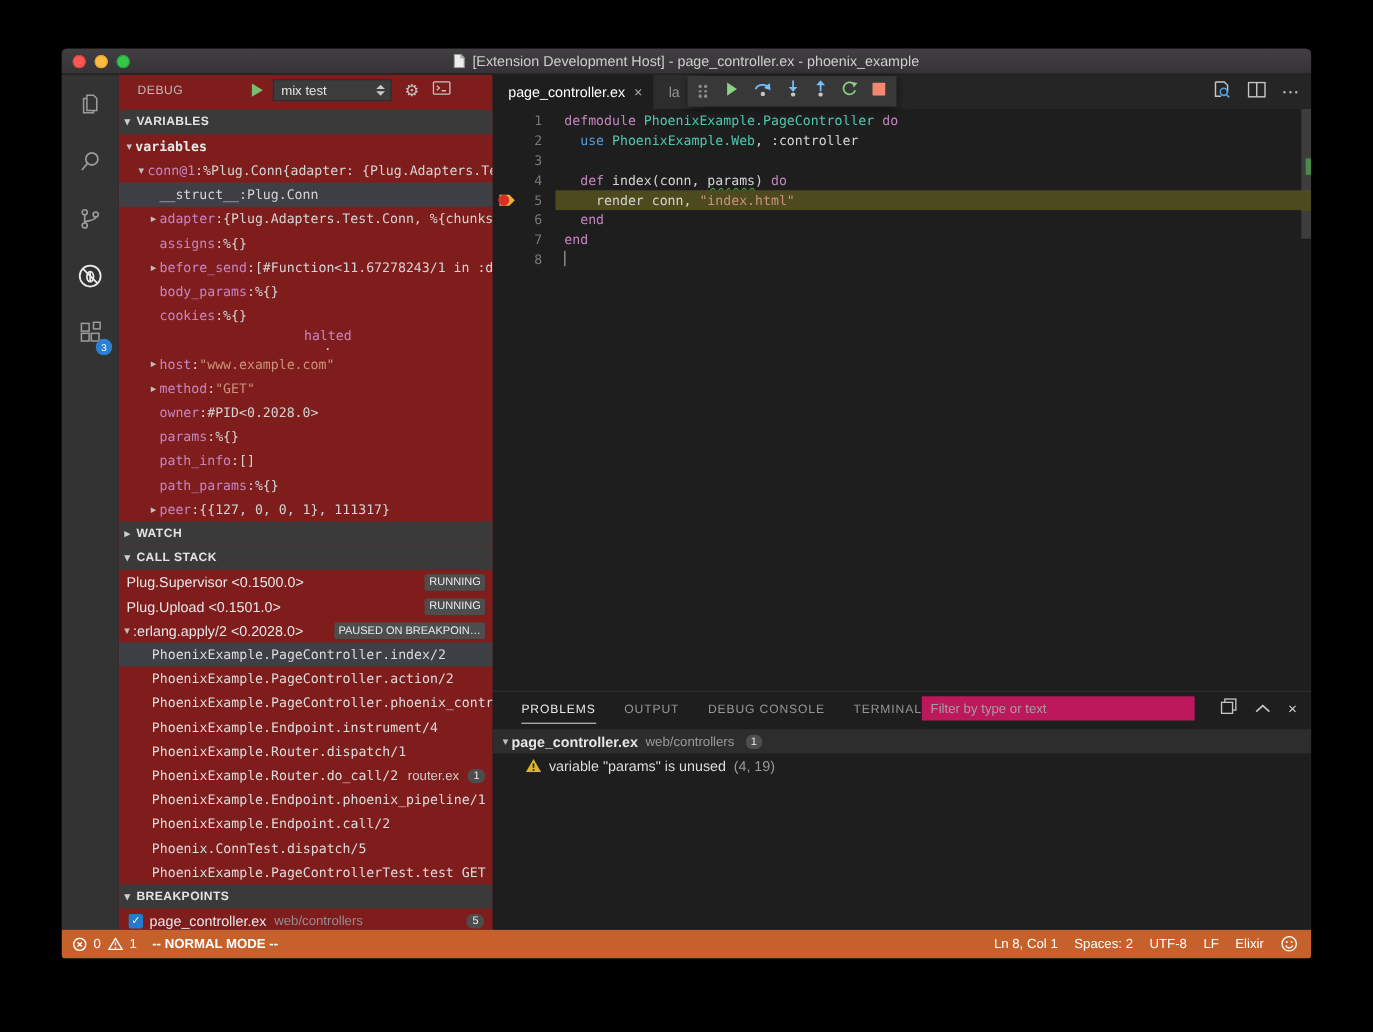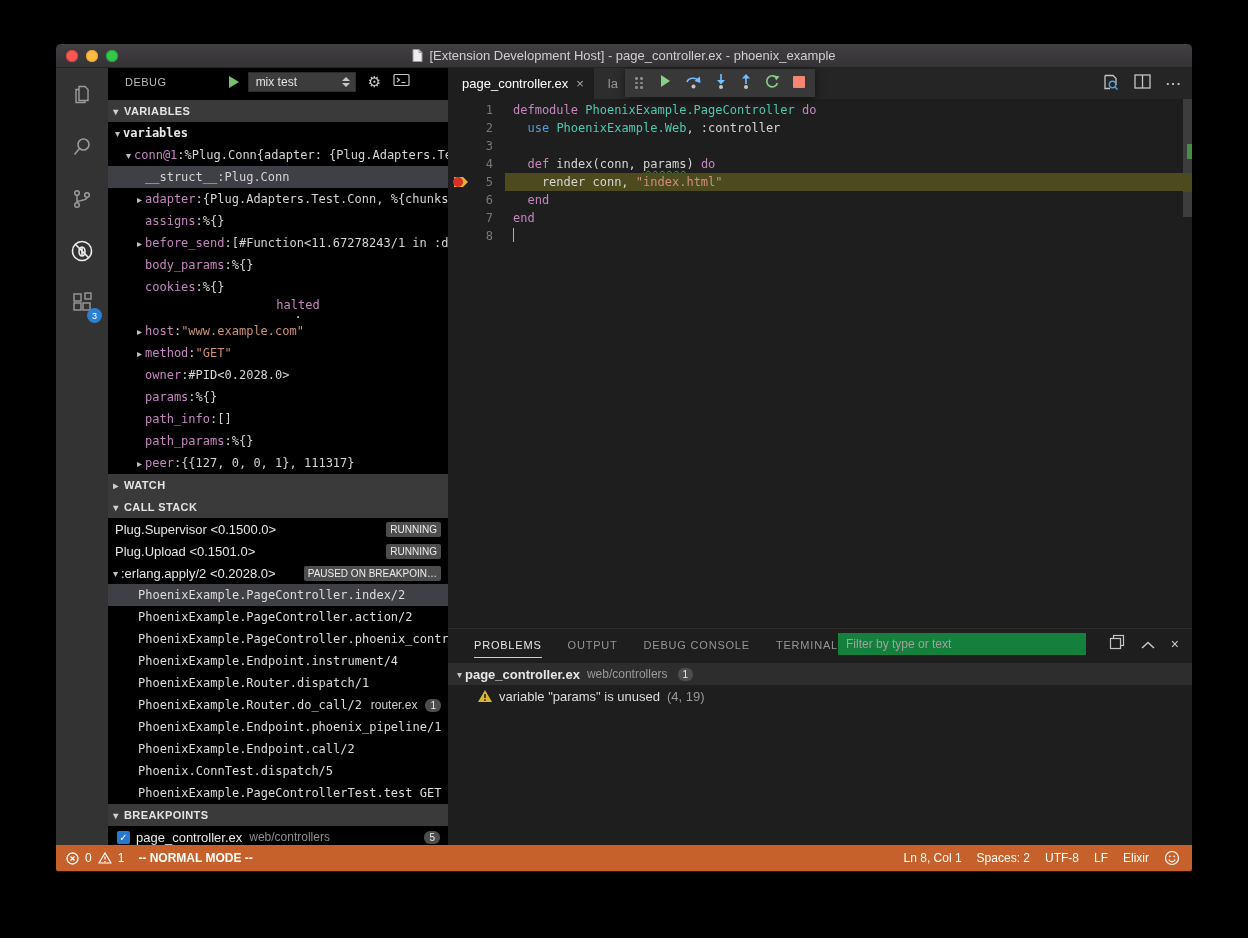--- a/index.html
+++ b/index.html
@@ -21,21 +21,21 @@
     display:flex; justify-content:center; align-items:center; gap:6px; pointer-events:none; }
 
   
   .content { display:flex; height:777px; }
   .activitybar { width:52px; background:#333333; display:flex; flex-direction:column; align-items:center; padding-top:12px; gap:22px; }
   .abitem { position:relative; width:32px; height:30px; display:flex; align-items:center; justify-content:center; }
   .abbadge { position:absolute; right:-4px; bottom:-5px; width:15px; height:15px; border-radius:50%;
     background:#2B80D4; color:#fff; font-size:9px; display:flex; align-items:center; justify-content:center; }
 
   
-  .sidebar { width:340px; background:#000000; position:relative; overflow:hidden; flex:none; }
+  .sidebar { width:340px; background:#7f1d1d; position:relative; overflow:hidden; flex:none; }
   .sbheader { height:28px; display:flex; align-items:center; color:#CCCCCC; }
   .sbtitle { font-size:11px; letter-spacing:.5px; margin-left:17px; color:#BBBBBB; }
   .runbtn { margin-left:62px; width:0; height:0; border-left:10px solid #79C06E; border-top:6px solid transparent; border-bottom:6px solid transparent; }
   .cfgselect { margin-left:9px; width:108px; height:20px; background:#3C3C3C; border:1px solid #2C2C2C;
     display:flex; align-items:center; font-size:12px; color:#E4E4E4; padding-left:7px;gap:11px; }
   .cfgarrows { margin-left:auto; margin-right:5px; display:flex; flex-direction:column; gap:2px; }
   .cfgarrows i { display:block; width:0; height:0; }
   .cfgarrows .up { border-left:4px solid transparent; border-right:4px solid transparent; border-bottom:4px solid #C8C8C8; }
   .cfgarrows .dn { border-left:4px solid transparent; border-right:4px solid transparent; border-top:4px solid #C8C8C8; }
   .gear { margin-left:12px; font-size:15px; color:#C5C5C5; font-family:"DejaVu Sans",sans-serif; line-height:1; }
@@ -107,21 +107,21 @@
   .rslider { position:absolute; right:0; top:0; width:9px; height:118px; background:rgba(121,121,121,.35); }
   .rgreen { position:absolute; right:0; top:45px; width:5px; height:15px; background:#4A8A4A; }
   .rcur { position:absolute; right:0; top:74px; width:9px; height:19px; background:var(--current_line); }
 
   
   .panel { height:217px; flex:none; border-top:1px solid rgba(255,255,255,.07); position:relative; background:#1E1E1E; }
   .panelhead { height:30px; display:flex; align-items:center; position:relative; }
   .ptab { margin-left:26px; font-size:11px; letter-spacing:.8px; color:#969696; padding:8px 0 6px; }
   .ptab:first-child { }
   .ptab.active { color:#E7E7E7; border-bottom:1px solid #CCCCCC; }
-  .pfilter { position:absolute; left:390px; top:4px; width:248px; height:22px; background:#15803d; border:none;
+  .pfilter { position:absolute; left:390px; top:4px; width:248px; height:22px; background:#be185d; border:none;
     color:#CCCCCC; font-size:12px; padding:0 8px; outline:none; font-family:"Liberation Sans",sans-serif; }
   .pfilter::placeholder { color:#A0A0A0; }
   .picons { position:absolute; right:13px; top:0; height:30px; display:flex; align-items:center; gap:16px; }
   .pclose { color:#CCCCCC; font-size:14px; }
   .pgroup { height:22px; margin-top:4px; background:#2D2D2E; display:flex; align-items:center; color:#E6E6E6; font-size:13px; }
   .pgroup .twisty { margin-left:6px; }
   .pgfile { font-weight:bold; }
   .pgpath { color:#9A9A9A; font-size:12px; margin-left:7px; }
   .pgroup .numbadge { margin-left:10px; }
   .pitem { height:22px; display:flex; align-items:center; padding-left:30px; color:#DDDDDD; font-size:13px; gap:7px; }

